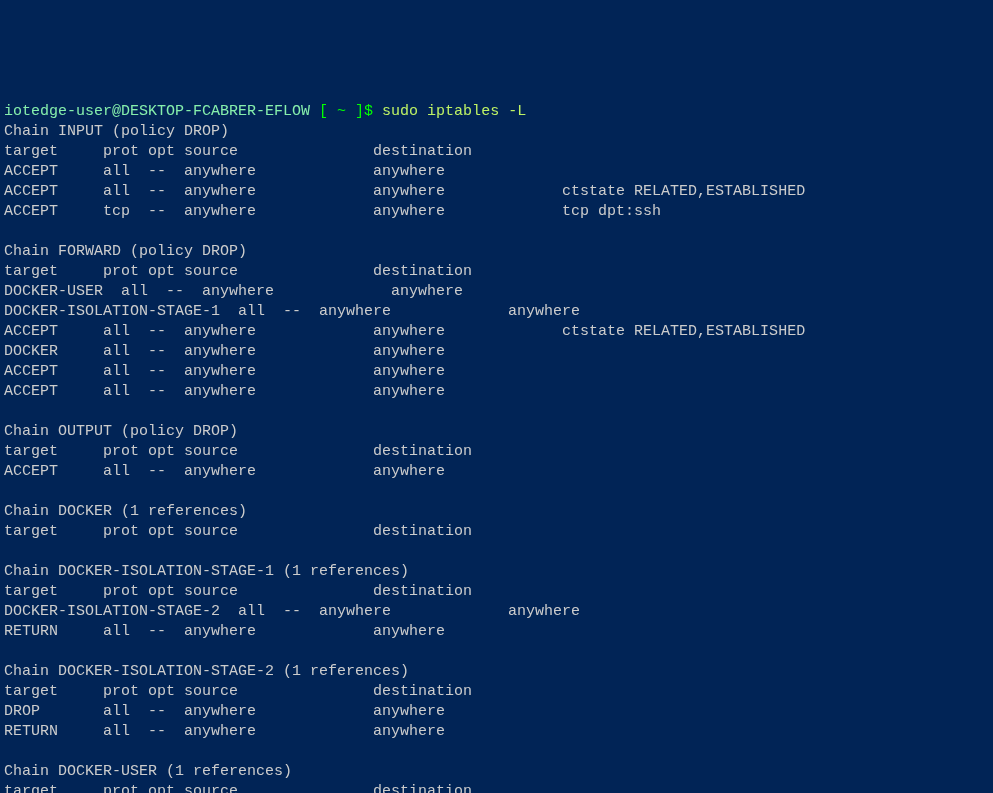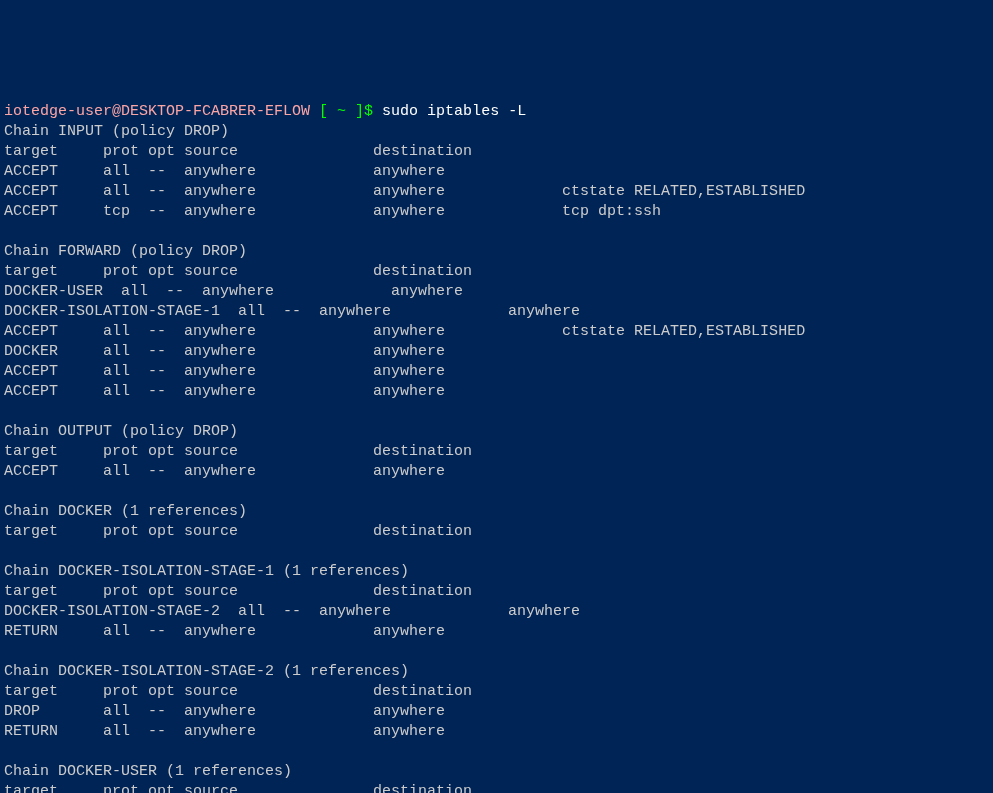--- a/index.html
+++ b/index.html
@@ -11,23 +11,23 @@
     font-family: Consolas, 'Courier New', monospace;
     font-size: 15px;
     line-height: 20px;
     color: #cccccc;
     white-space: pre;
     overflow: hidden;
   }
   .terminal {
     padding: 2px 4px;
   }
-  .prompt-user { color: #fca5a5; }
+  .prompt-user { color: #86efac; }
   .prompt-symbol { color: #00ff00; }
-  .command { color: #ffffff; }
+  .command { color: #bef264; }
 </style>
 </head>
 <body>
 
 
 
 <div class="terminal"><span class="prompt-user">iotedge-user@DESKTOP-FCABRER-EFLOW</span> <span class="prompt-symbol">[ ~ ]$</span> <span class="command">sudo iptables -L</span>
 <span id="output-body">Chain INPUT (policy DROP)
 target     prot opt source               destination
 ACCEPT     all  --  anywhere             anywhere

